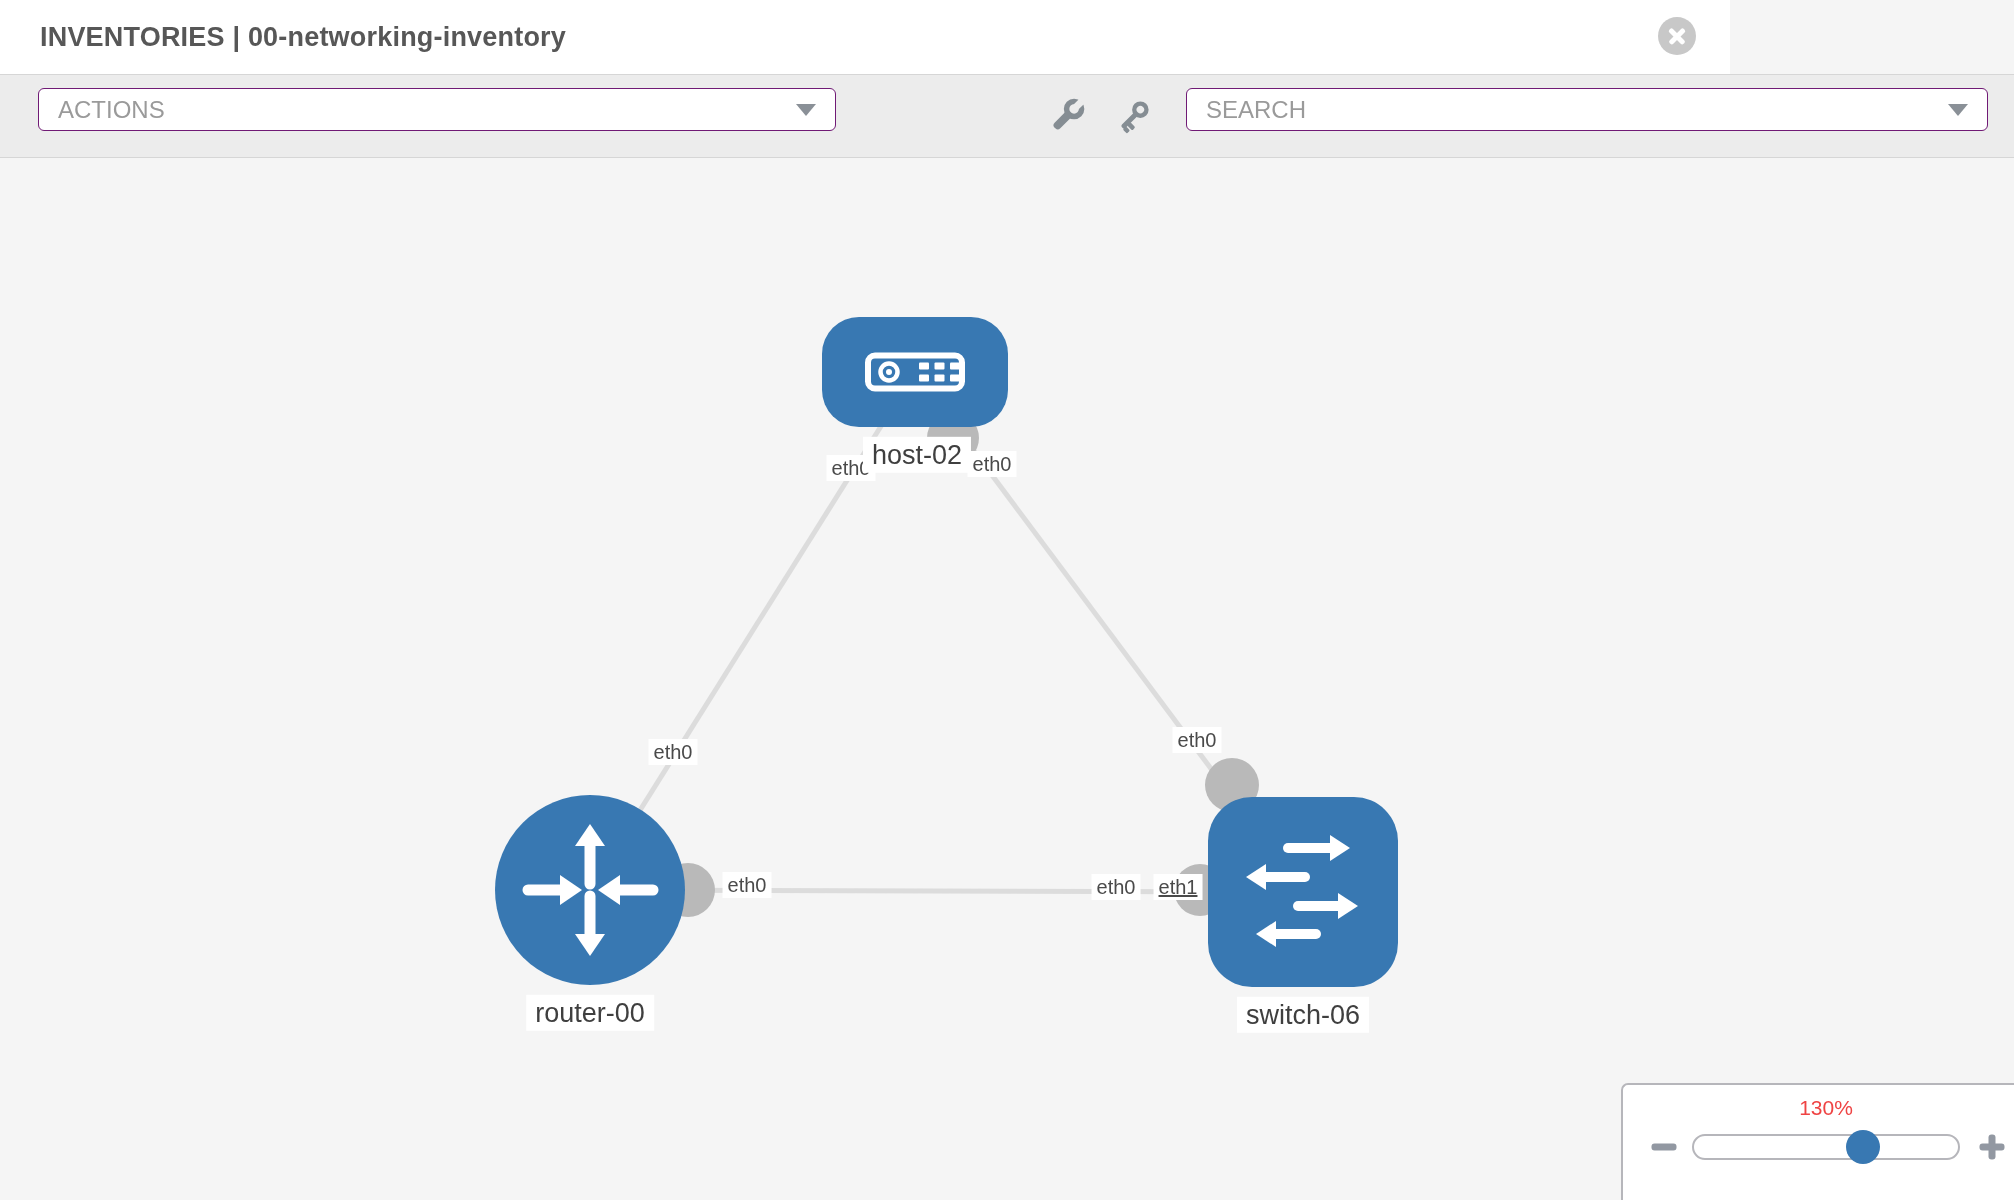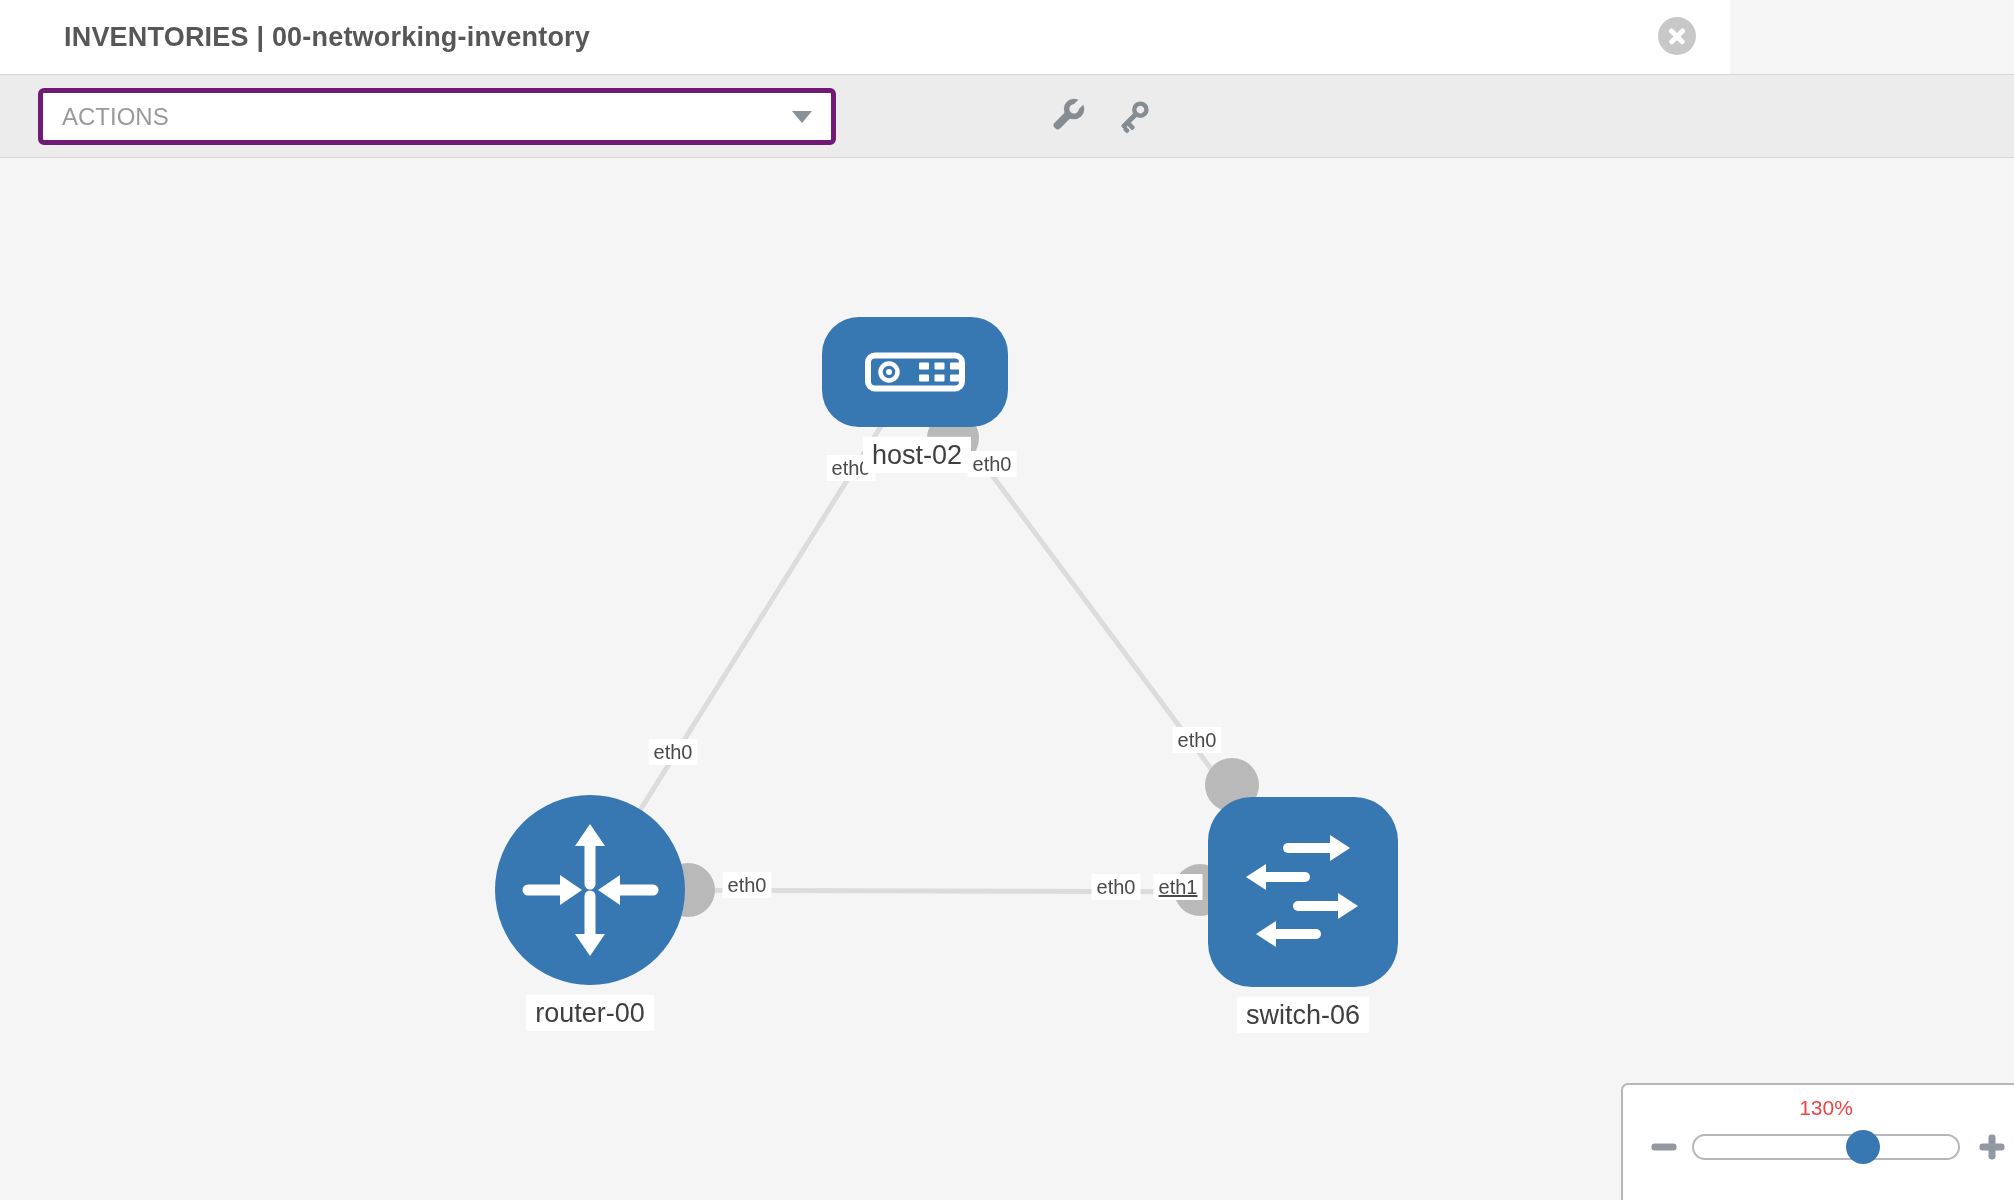--- a/index.html
+++ b/index.html
@@ -6,21 +6,21 @@
   html,body { width:2014px; height:1200px; overflow:hidden; }
   body {
     font-family:"Liberation Sans", sans-serif;
     background:#f5f5f5;
     position:relative;
   }
 
   
   .header {
     position:absolute; left:0; top:0; width:1730px; height:74px;
-    background:#ffffff; display:flex; align-items:center;padding-left:24px;
+    background:#ffffff; display:flex; align-items:center;
   }
   .header-title {
     margin-left:40px; font-size:27px; font-weight:bold; color:#575757;
     letter-spacing:0.2px;
   }
   .close-btn {
     position:absolute; right:34px; top:17px; width:38px; height:38px;
     border-radius:50%; background:#c8c8c8; cursor:pointer;
   }
   .close-btn::before, .close-btn::after {
@@ -30,22 +30,22 @@
   .close-btn::before { transform:rotate(45deg); }
   .close-btn::after  { transform:rotate(-45deg); }
 
   
   .toolbar {
     position:absolute; left:0; top:74px; width:2014px; height:84px;
     background:#ececec;
     border-top:1px solid #d6d6d6; border-bottom:1px solid #d6d6d6;
   }
   .select-box {
-    position:absolute; top:13px; height:57px;
-    background:#ffffff; border:5px solid #701a75; border-radius:6px;
+    position:absolute; top:13px; height:43px;
+    background:#ffffff; border:1px solid #701a75; border-radius:6px;
     display:flex; align-items:center; justify-content:space-between;
     padding:0 19px; font-size:24px; color:#9a9a9a; cursor:pointer;
   }
   .actions-box { left:38px;  width:798px; }
   .search-box  { left:1186px; width:802px; }
   .caret-down {
     width:0; height:0; border-left:10px solid transparent;
     border-right:10px solid transparent; border-top:12px solid #8a9097;
   }
   .tool-btn {
@@ -137,20 +137,24 @@
         <g transform="rotate(45)" fill="#858d93">
           <circle cx="0" cy="-9" r="6" fill="none" stroke="#858d93" stroke-width="4.5"></circle>
           <rect x="-2.5" y="-3.5" width="5" height="20" rx="2"></rect>
           <rect x="1.5" y="7" width="7.5" height="4.5" rx="1.5"></rect>
           <rect x="1.5" y="13" width="6" height="4.5" rx="1.5"></rect>
         </g>
       </svg>
     </span>
   </div>
 
+  <div class="select-box search-box">
+    <span>SEARCH</span>
+    <span class="caret-down"></span>
+  </div>
 </div>
 
 <div class="canvas">
   <svg id="topo" width="2014" height="1042">
       <line x1="915" y1="214" x2="590" y2="732" stroke="#dcdcdc" stroke-width="5"></line>
       <line x1="915" y1="214" x2="1303" y2="734" stroke="#dcdcdc" stroke-width="5"></line>
       <line x1="590" y1="732" x2="1303" y2="734" stroke="#dcdcdc" stroke-width="5"></line>
       <circle cx="953" cy="280" r="26" fill="#b9b9b9"></circle>
       <circle cx="688" cy="732" r="27" fill="#b9b9b9"></circle>
       <circle cx="1232" cy="627" r="27" fill="#b9b9b9"></circle>

